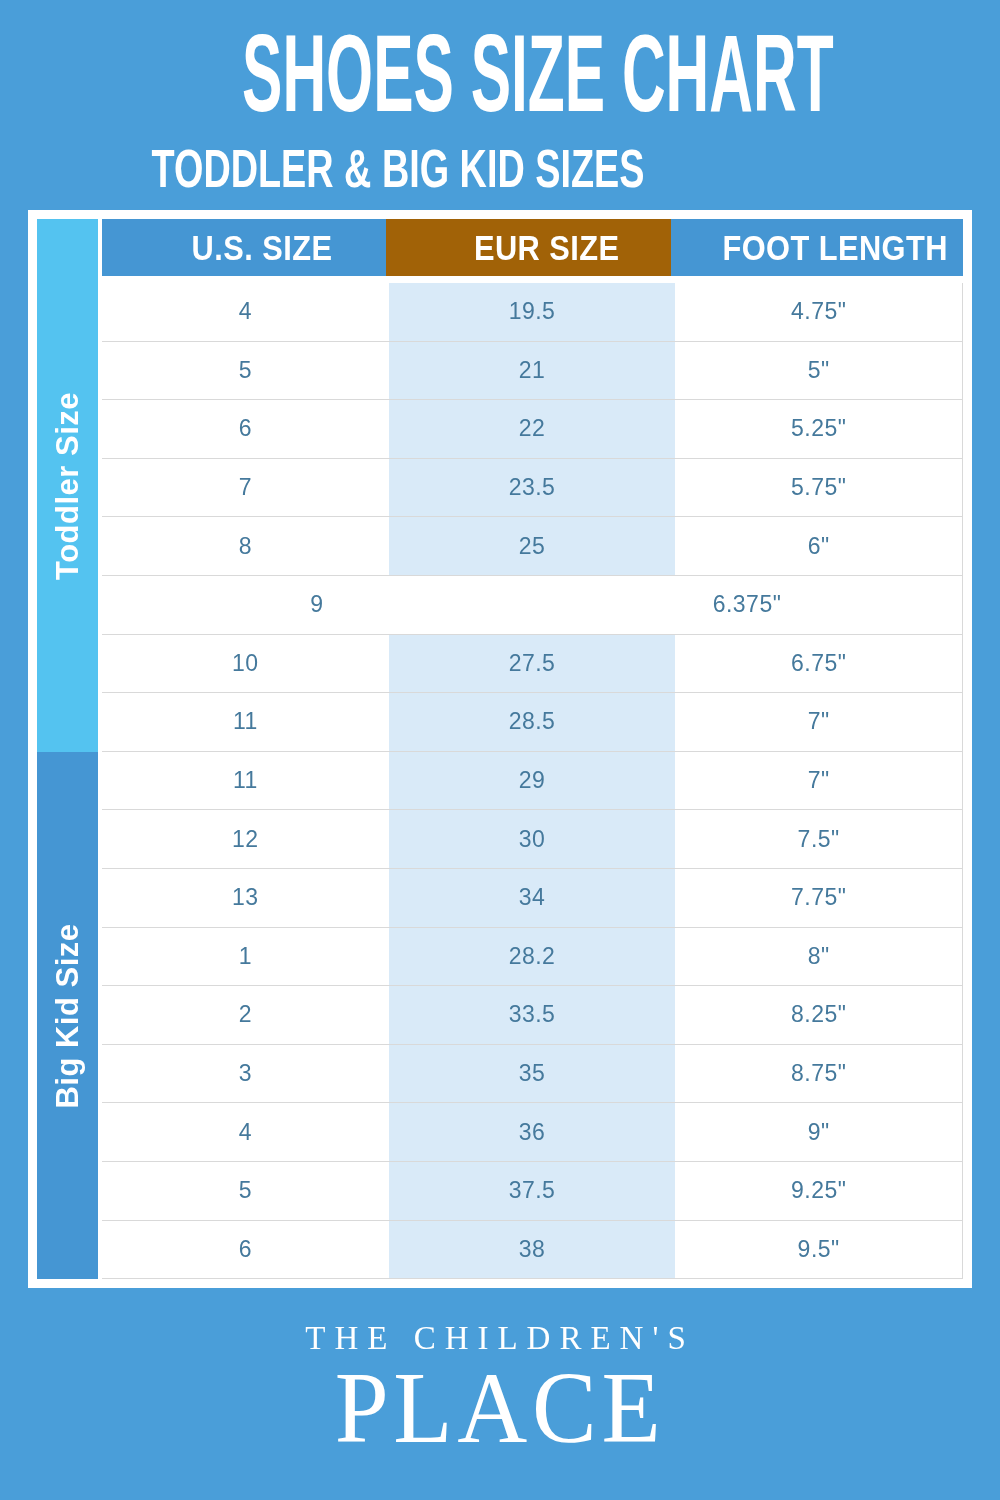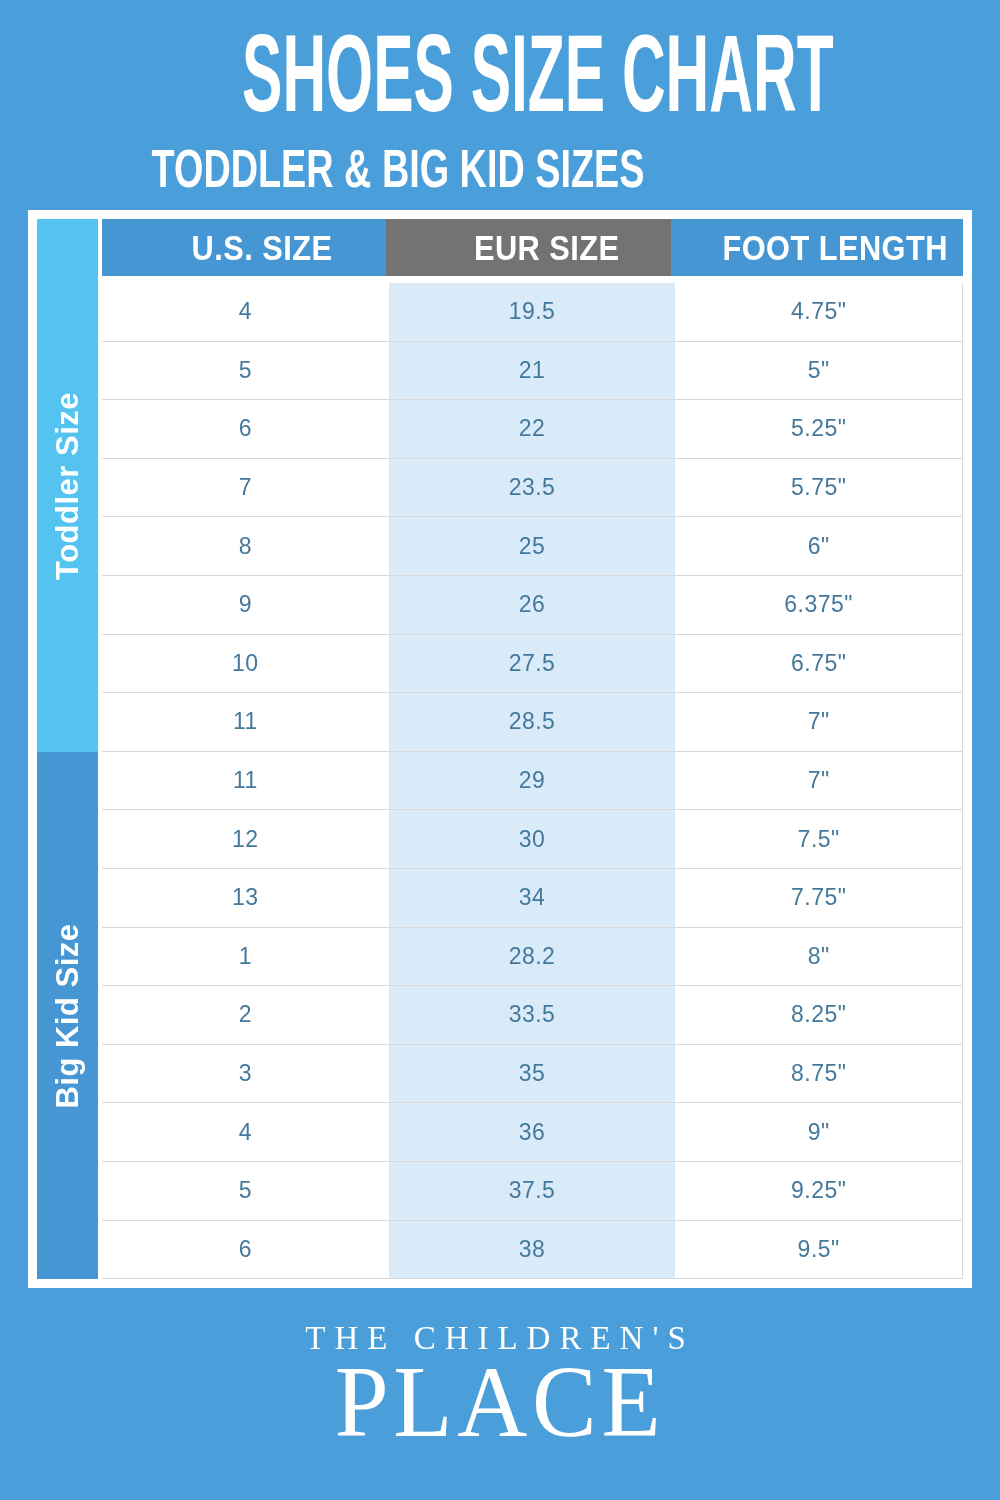--- a/index.html
+++ b/index.html
@@ -56,21 +56,21 @@
     flex:1; display:flex; align-items:center; justify-content:center;
     color:#FFFFFF;
     padding-left:36px;
   }
   .th span {
     display:inline-block; font-weight:bold; font-size:35px; line-height:1;
     white-space:nowrap; letter-spacing:0.5px;
     transform:scaleX(0.88); transform-origin:50% 50%;
   }
   .th.us, .th.foot { background:#4596D3; }
-  .th.eur { background:#737373; }
+  .th.eur { background:#a16207; }
 
   .tbody { flex:1; display:flex; flex-direction:column; }
   .row {
     height:58.6px; flex:none; display:flex;
     border-bottom:1px solid #D9D9D9;
     border-right:1px solid #D9D9D9;
   }
   .cell {
     flex:1; display:flex; align-items:center; justify-content:center;
     font-size:23px; color:#45799C; letter-spacing:0.5px;
@@ -78,20 +78,21 @@
   .cell.eur { background:#D9EAF8; }
 
   
   .brand {
     position:absolute; top:1322px; left:0; width:1000px;
     text-align:center; color:#FFFFFF;
     font-family:"Liberation Serif", serif;
   }
   .brand-line1 {
     font-size:33px; letter-spacing:9px; line-height:1;
+    margin-bottom:6px;
   }
   .brand-line2 {
     display:inline-block;
     font-size:102px; letter-spacing:5px; line-height:0.92;
     transform:scaleX(0.95); transform-origin:50% 50%;
   }
 </style>
 </head>
 <body>
 
@@ -149,21 +150,20 @@
             <div class="cell eur">23.5</div>
             <div class="cell">5.75"</div>
           </div>
           <div class="row">
             <div class="cell">8</div>
             <div class="cell eur">25</div>
             <div class="cell">6"</div>
           </div>
           <div class="row">
             <div class="cell">9</div>
-            <div class="cell eur">26</div>
             <div class="cell">6.375"</div>
           </div>
           <div class="row">
             <div class="cell">10</div>
             <div class="cell eur">27.5</div>
             <div class="cell">6.75"</div>
           </div>
           <div class="row">
             <div class="cell">11</div>
             <div class="cell eur">28.5</div>

